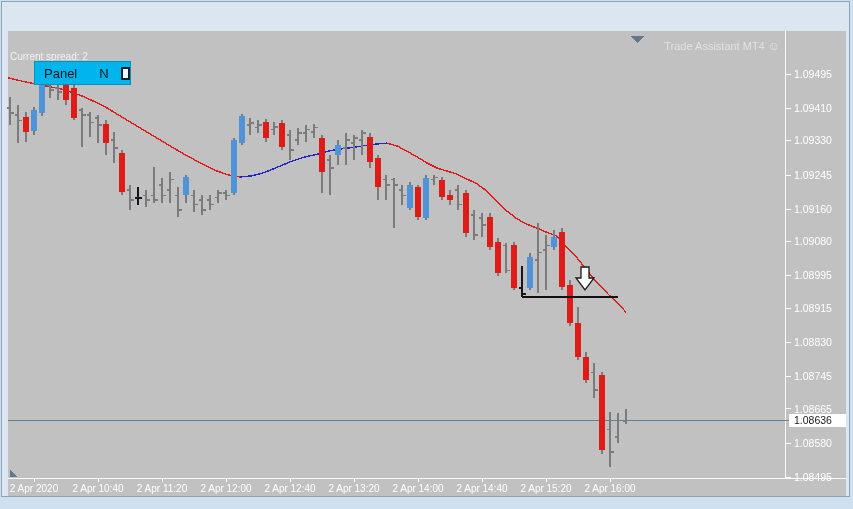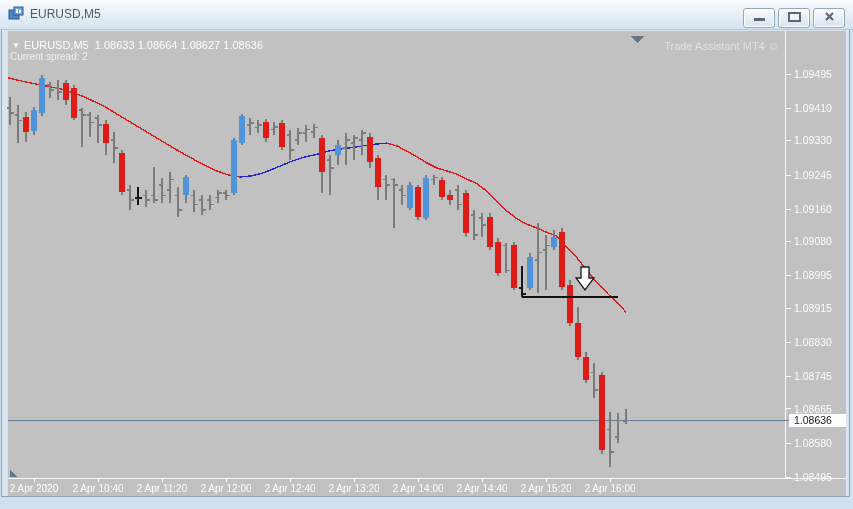--- a/index.html
+++ b/index.html
@@ -299,43 +299,25 @@
           <line x1="482" y1="478" x2="482" y2="482" stroke="#ffffff" stroke-width="1"></line>
           <text x="482" y="491.5">2 Apr 14:40</text>
           <line x1="546" y1="478" x2="546" y2="482" stroke="#ffffff" stroke-width="1"></line>
           <text x="546" y="491.5">2 Apr 15:20</text>
           <line x1="610" y1="478" x2="610" y2="482" stroke="#ffffff" stroke-width="1"></line>
           <text x="610" y="491.5">2 Apr 16:00</text>
         </g>
       </g>
     </svg>
 
-  <div class="titlebar">
-    <span class="title-icon">
-      <svg width="16" height="16">
-          <rect x="1" y="4" width="10" height="9" fill="#4a86c8" stroke="#2a5a92"></rect>
-          <rect x="6" y="1" width="9" height="8" fill="#6aa6e0" stroke="#2a5a92"></rect>
-          <rect x="8" y="3" width="2" height="4" fill="#ffffff"></rect>
-          <rect x="11" y="4" width="2" height="3" fill="#ffffff"></rect>
-        </svg>
-    </span>
-    <span class="title-text">EURUSD,M5</span>
-    <div class="wbtn wbtn-min">
-      <span class="glyph-min"></span>
-    </div>
-    <div class="wbtn wbtn-rest">
-      <span class="glyph-rest"></span>
-    </div>
-    <div class="wbtn wbtn-close">
-      <svg class="glyph-close" width="11" height="10">
-          <path d="M2 1 L9 8 M9 1 L2 8" stroke="#5a6878" stroke-width="2.2"></path>
-        </svg>
-    </div>
+
+
+  <div class="overlay spread">Current spread: 2</div>
+
+  <div class="overlay brand"><span>Trade Assistant MT4</span><span class="smiley">☺</span></div>
+
+  <div class="overlay panel">
+    <span class="panel-title">Panel</span>
+    <span class="panel-n">N</span>
+    <span class="panel-sq"></span>
   </div>
 
-  <div class="overlay quote-line"><span class="tri">▼</span><span>EURUSD,M5  1.08633 1.08664 1.08627 1.08636</span></div>
-
-  <div class="overlay spread">Current spread: 2</div>
-
-  <div class="overlay brand"><span>Trade Assistant MT4</span><span class="smiley">☺</span></div>
-
-
 </div>
 
 </body></html>

